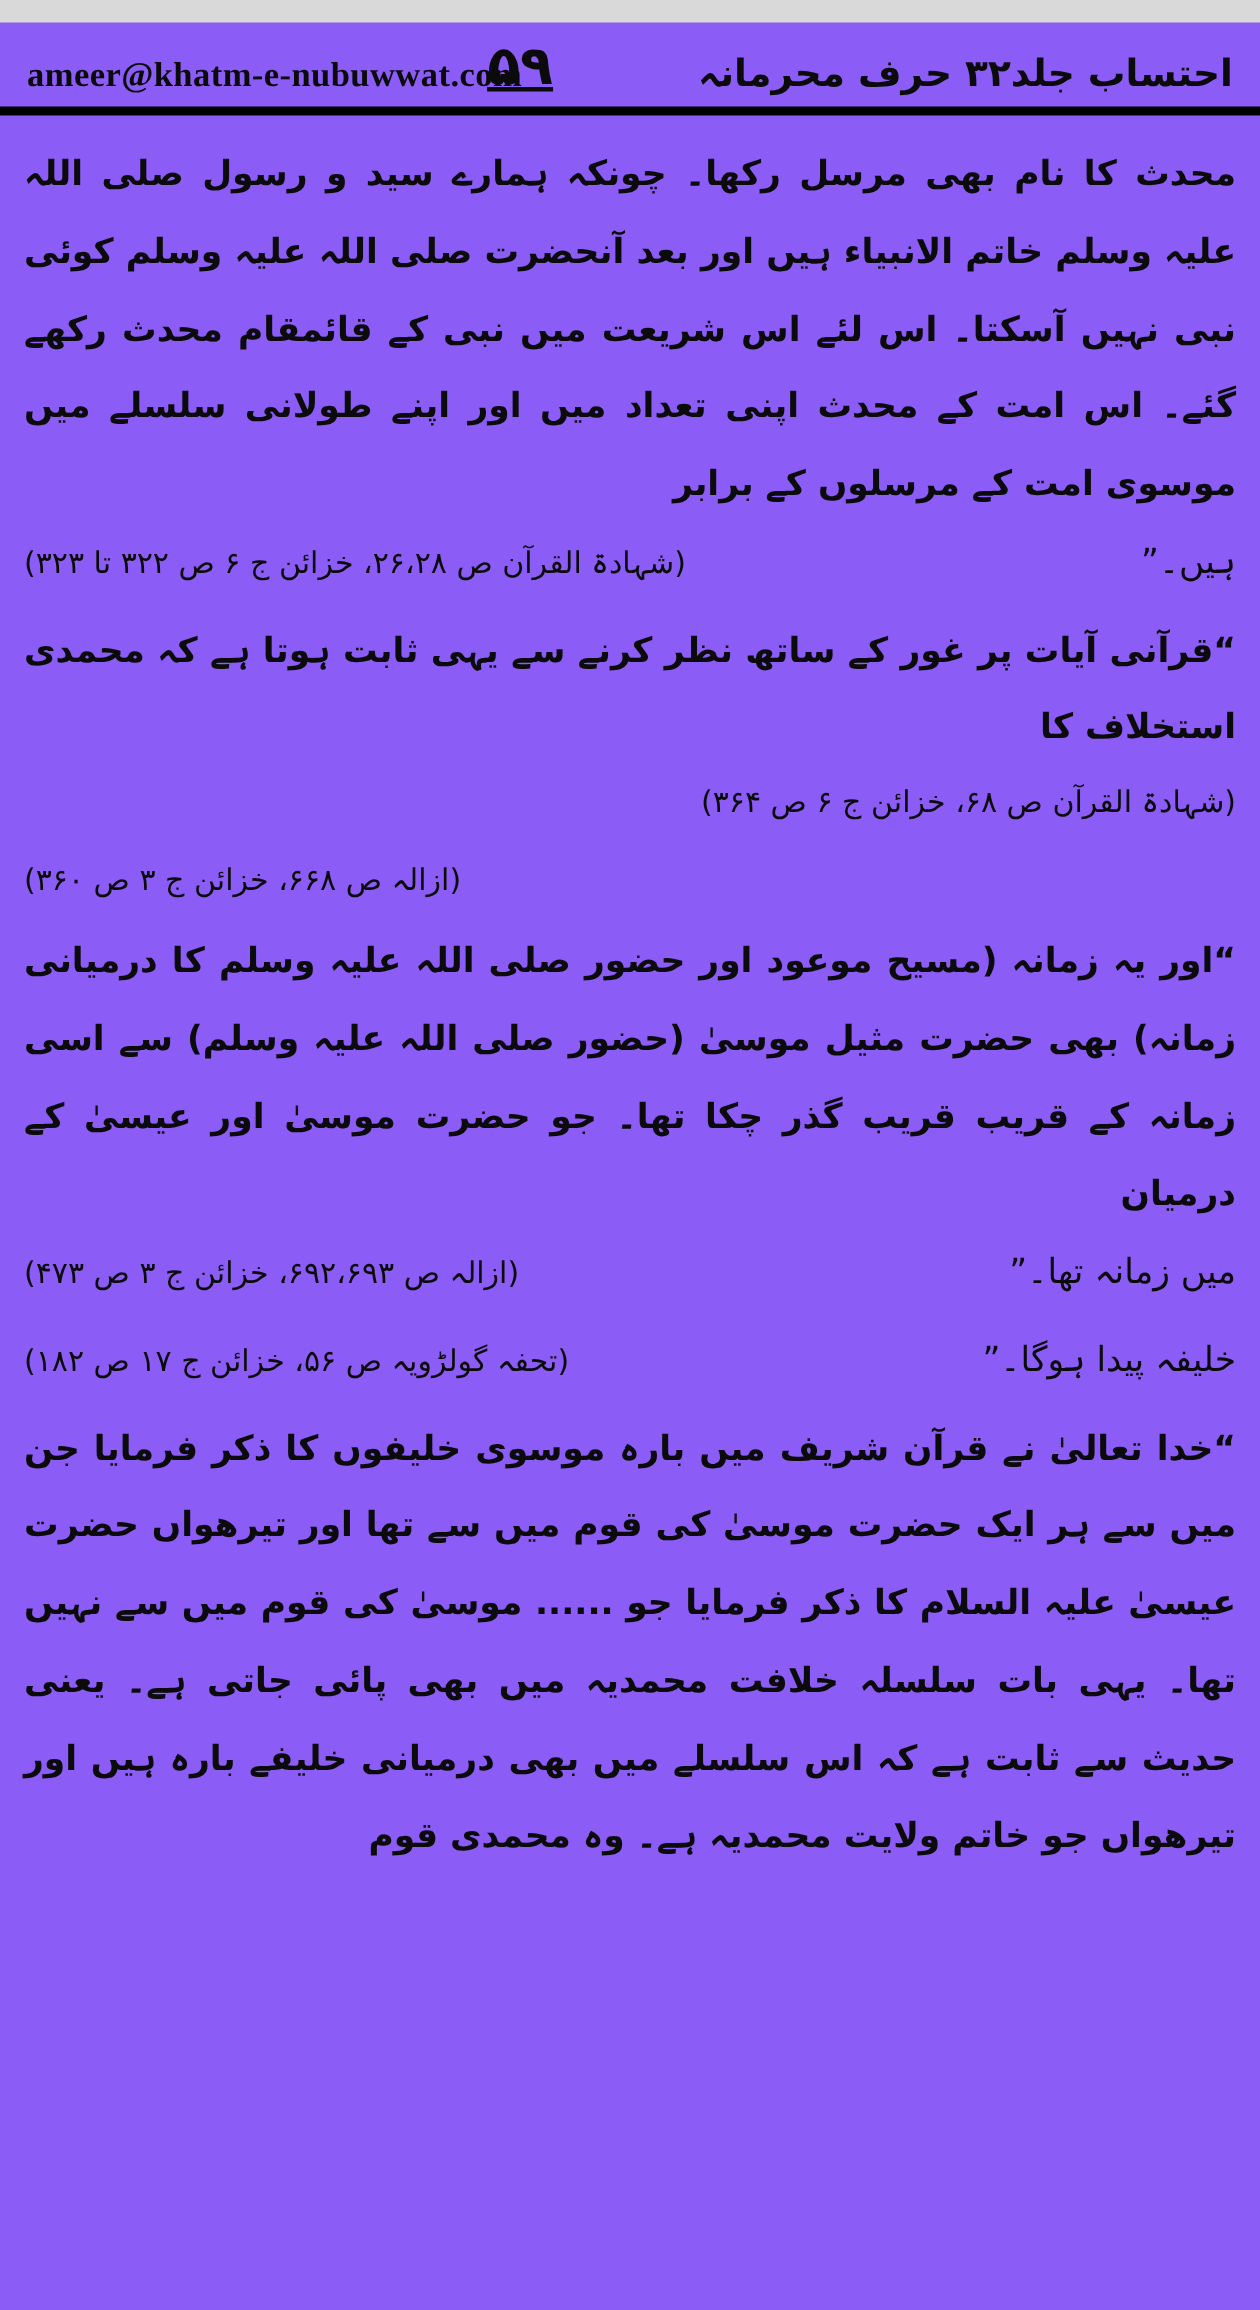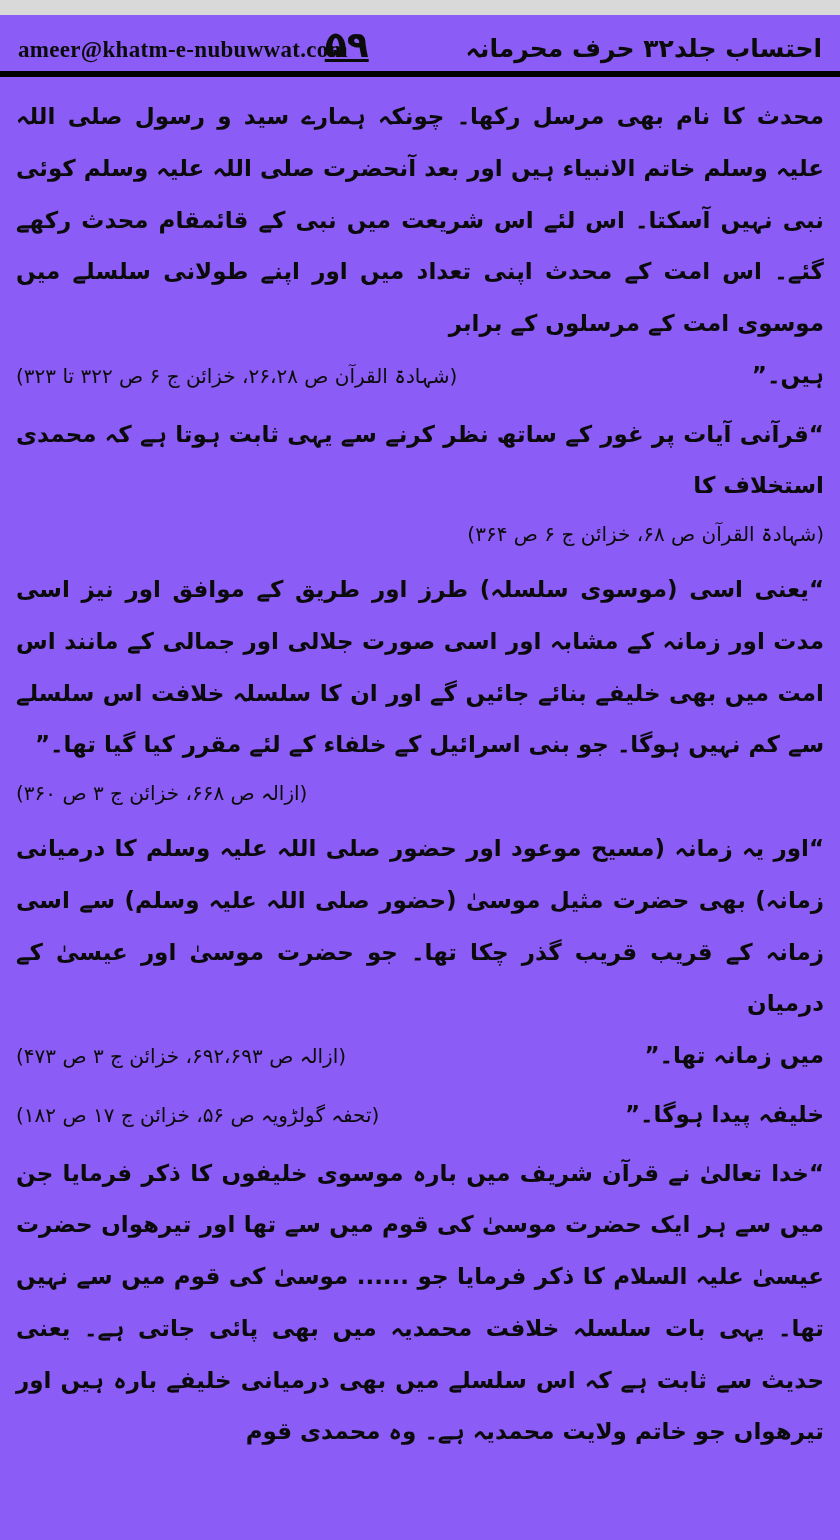--- a/index.html
+++ b/index.html
@@ -27,21 +27,21 @@
   .content { flex:1; padding:14px 16px 4px; direction:rtl; }
   .para { margin-bottom:7px; }
   .urdu-text {
     font-size:23px; font-weight:bold; line-height:2.25;
     text-align:justify; text-align-last:right;
   }
   .cite-line {
     display:flex; justify-content:space-between; align-items:baseline;
     direction:rtl; line-height:2.25;
   }
-  .ending { font-size:23px; font-weight:bold; }
+  .ending { font-size:23px; font-weight:normal; }
   .citation { font-size:20px; font-weight:normal; white-space:nowrap; }
   .footer-rule { height:4px; background:#000; margin:0 8px; }
 </style>
 </head>
 <body>
 
 <div class="page">
 
   <div class="header">
     <span class="header-email">ameer@khatm-e-nubuwwat.com</span>
@@ -61,21 +61,20 @@
     </div>
 
     <div class="para">
       <p class="urdu-text">“قرآنی آیات پر غور کے ساتھ نظر کرنے سے یہی ثابت ہوتا ہے کہ محمدی استخلاف کا</p>
       <div class="cite-line">
         <span class="citation">(شہادۃ القرآن ص ۶۸، خزائن ج ۶ ص ۳۶۴)</span>
       </div>
     </div>
 
     <div class="para">
-      <p class="urdu-text">“یعنی اسی (موسوی سلسلہ) طرز اور طریق کے موافق اور نیز اسی مدت اور زمانہ کے مشابہ اور اسی صورت جلالی اور جمالی کے مانند اس امت میں بھی خلیفے بنائے جائیں گے اور ان کا سلسلہ خلافت اس سلسلے سے کم نہیں ہوگا۔ جو بنی اسرائیل کے خلفاء کے لئے مقرر کیا گیا تھا۔”</p>
       <div class="cite-line">
         <span class="ending"></span>
         <span class="citation">(ازالہ ص ۶۶۸، خزائن ج ۳ ص ۳۶۰)</span>
       </div>
     </div>
 
 
     <div class="para">
       <p class="urdu-text">“اور یہ زمانہ (مسیح موعود اور حضور صلی اللہ علیہ وسلم کا درمیانی زمانہ) بھی حضرت مثیل موسیٰ (حضور صلی اللہ علیہ وسلم) سے اسی زمانہ کے قریب قریب گذر چکا تھا۔ جو حضرت موسیٰ اور عیسیٰ کے درمیان</p>
       <div class="cite-line">

